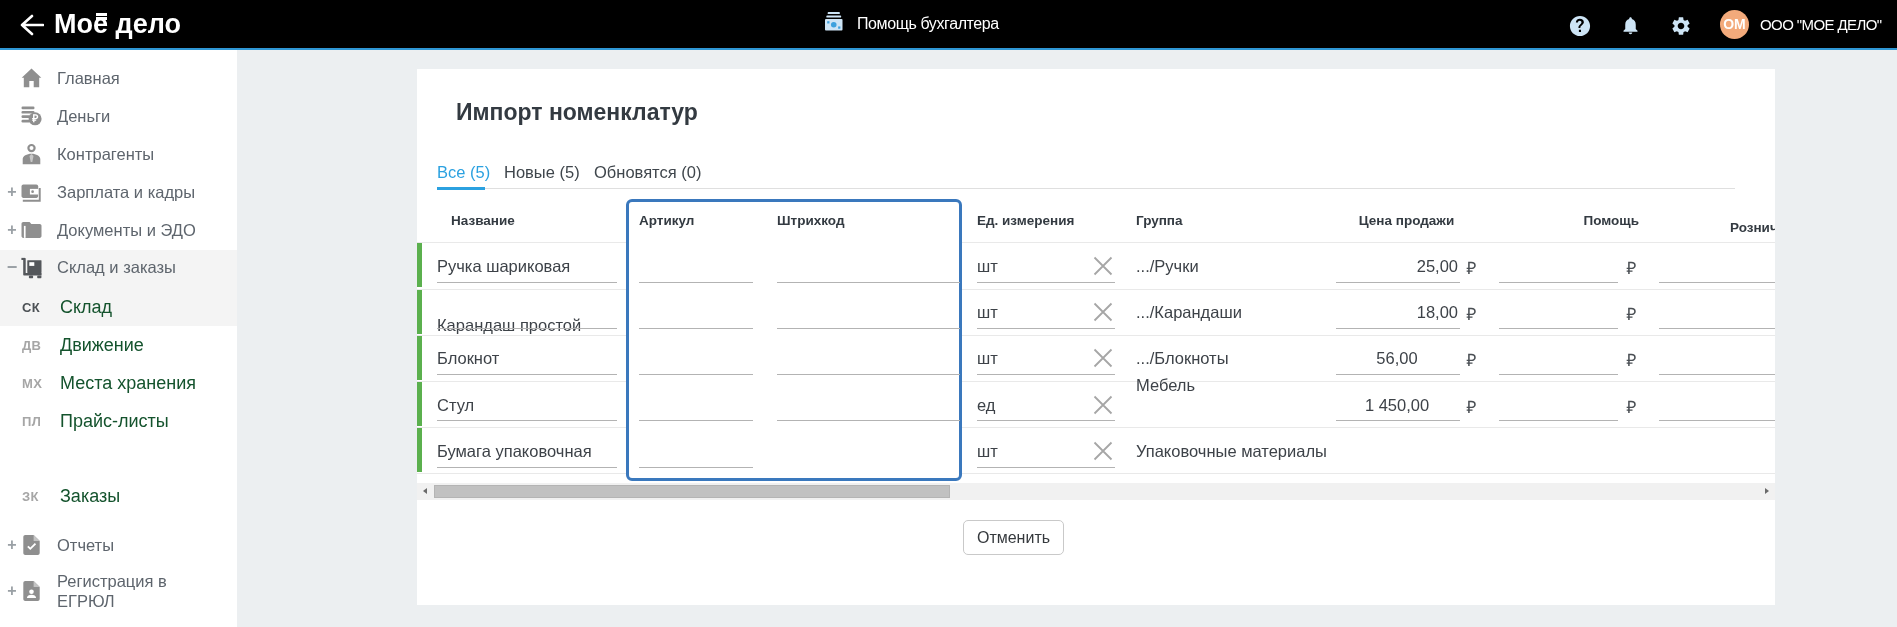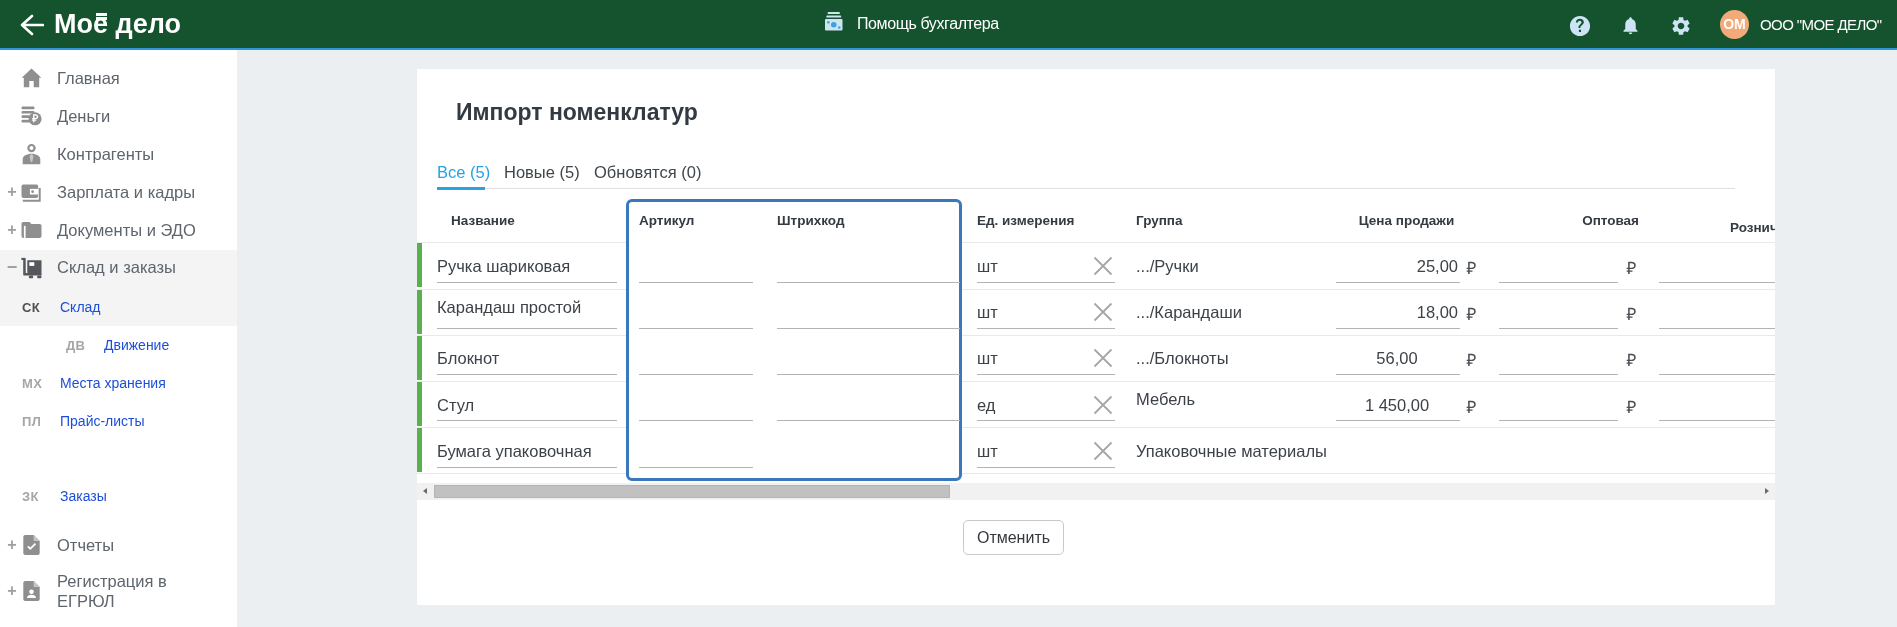--- a/index.html
+++ b/index.html
@@ -1,35 +1,35 @@
 <!DOCTYPE html>
 <html lang="ru"><head>
 <meta charset="utf-8">
 <style>
 * { margin:0; padding:0; box-sizing:border-box; }
 html,body { width:1897px; height:627px; font-family:"Liberation Sans",sans-serif; background:#eceff1; overflow:hidden; position:relative; }
 
 
-#hdr { position:absolute; left:0; top:0; width:1897px; height:50px; background:#14532d; border-bottom:2px solid #2f97d5; }
+#hdr { position:absolute; left:0; top:0; width:1897px; height:50px; background:#000000; border-bottom:2px solid #2f97d5; }
 #backarrow { position:absolute; left:20px; top:14px; }
 #logo { position:absolute; left:54px; top:9px; font-size:27px; letter-spacing:-0.2px; font-weight:bold; color:#fff; letter-spacing:0px; }
 #logo .bars { position:absolute; }
 #hdrmid { position:absolute; left:825px; top:0; height:50px; color:#fff; }
 #hdrmid .txt { position:absolute; left:32px; top:14.5px; font-size:16px; letter-spacing:-0.4px; white-space:nowrap; }
 .hicon { position:absolute; top:0; }
 
 
 #sidebar { position:absolute; left:0; top:50px; width:237px; height:577px; background:#fff; }
 .mi { position:absolute; left:0; width:237px; height:38px; }
 .mi .lbl { position:absolute; left:57px; top:50%; transform:translateY(-50%); font-size:16.5px; color:#5e656d; white-space:nowrap; }
 .mi .ico { position:absolute; left:21px; top:50%; transform:translateY(-50%); width:21px; height:21px; }
 .mi .pm { position:absolute; left:6px; top:50%; transform:translateY(-50%); width:12px; text-align:center; font-size:16px; color:#9aa0a5; font-weight:bold; }
 .smi { position:absolute; left:0; width:237px; height:38px; }
 .smi .ab { position:absolute; left:22px; top:50%; transform:translateY(-50%); width:20px; font-size:13px; font-weight:bold; color:#a6a6a6; letter-spacing:.3px; }
-.smi .lbl { position:absolute; left:60px; top:50%; transform:translateY(-50%); font-size:14px; color:#1d4ed8; white-space:nowrap; }
+.smi .lbl { position:absolute; left:60px; top:50%; transform:translateY(-50%); font-size:18px; color:#14532d; white-space:nowrap; }
 #sechl { position:absolute; left:0; top:199.5px; width:237px; height:76px; background:#f4f4f4; }
 
 
 #card { position:absolute; left:417px; top:69px; width:1358px; height:536px; background:#fff; overflow:hidden; }
 #title { position:absolute; left:39px; top:30px; font-size:23px; font-weight:bold; color:#333a41; }
 .tab { position:absolute; top:94px; font-size:16.5px; color:#3f464c; white-space:nowrap; }
 #tabline { position:absolute; left:20px; top:119px; width:1298px; height:1px; background:#dfdfdf; }
 #tabact { position:absolute; left:20px; top:117.5px; width:48px; height:3.5px; background:#2ba1e0; }
 
 
@@ -143,21 +143,21 @@
       <rect x="7.9" y="18.1" width="4.2" height="2.8" rx="1"></rect>
       <rect x="16.2" y="18.1" width="4.2" height="2.8" rx="1"></rect>
     </svg>
     <div class="lbl">Склад и заказы</div>
   </div>
 
   <div class="smi" style="top:238px;">
       <div class="ab" style="color:#4c5155;">СК</div>
       <div class="lbl">Склад</div>
     </div>
-  <div class="smi" style="top:276px;margin-left:44px;">
+  <div class="smi" style="top:276px;">
       <div class="ab">ДВ</div>
       <div class="lbl">Движение</div>
     </div>
   <div class="smi" style="top:314px;">
       <div class="ab">МХ</div>
       <div class="lbl">Места хранения</div>
     </div>
   <div class="smi" style="top:351.5px;">
       <div class="ab">ПЛ</div>
       <div class="lbl">Прайс-листы</div>
@@ -196,21 +196,21 @@
   <div class="tab" style="left:177px;">Обновятся (0)</div>
   <div id="tabline"></div>
   <div id="tabact"></div>
 
   <div class="th" style="left:20px; top:144px;padding-left:14px;">Название</div>
   <div class="th" style="left:222px; top:144px;">Артикул</div>
   <div class="th" style="left:360px; top:144px;">Штрихкод</div>
   <div class="th" style="left:560px; top:144px;">Ед. измерения</div>
   <div class="th" style="left:719px; top:144px;">Группа</div>
   <div class="th" style="left:919px; top:144px; width:141px; text-align:center;">Цена продажи</div>
-  <div class="th" style="left:1082px; top:144px; width:140px; text-align:right;">Оптовая</div>
+  <div class="th" style="left:1082px; top:144px; width:140px; text-align:right;">Помощь</div>
   <div class="th" style="left:1313px; top:144px;margin-top:7px;">Рознич</div>
 
   <div class="rline" style="top:173.3px;"></div>
   <div class="rline" style="top:219.5px;"></div>
   <div class="rline" style="top:265.7px;"></div>
   <div class="rline" style="top:311.9px;"></div>
   <div class="rline" style="top:358.1px;"></div>
   <div class="rline" style="top:404.3px;"></div>
 
   <div class="gbar" style="top:174.3px; height:44.2px;"></div>
@@ -231,21 +231,21 @@
     </svg>
   <div class="ul" style="left:560px; top:212.8px; width:138px;"></div>
   <div class="td" style="left:719px; top:185px;">.../Ручки</div>
   <div class="td" style="left:919px; top:185px; width:122px; text-align:right;">25,00</div>
   <div class="rub" style="left:1049.5px; top:187px;">₽</div>
   <div class="ul" style="left:919px; top:212.8px; width:124px;"></div>
   <div class="ul" style="left:1082px; top:212.8px; width:119px;"></div>
   <div class="rub" style="left:1209.5px; top:187px;">₽</div>
   <div class="ul" style="left:1242px; top:212.8px; width:116px;"></div>
 
-  <div class="td" style="left:20px; top:226px;">Карандаш простой</div>
+  <div class="td" style="left:20px; top:244px;">Карандаш простой</div>
   <div class="ul" style="left:20px; top:259px; width:180px;"></div>
   <div class="ul" style="left:222px; top:259px; width:114px;"></div>
   <div class="ul" style="left:360px; top:259px; width:183px;"></div>
   <div class="td" style="left:560px; top:231.2px;">шт</div>
   <svg class="xx" style="left:676px; top:233.2px;" viewBox="0 0 20 20">
       <path d="M1.5 1.5 L18.5 18.5 M18.5 1.5 L1.5 18.5" stroke="#a6a6a6" stroke-width="1.8"></path>
     </svg>
   <div class="ul" style="left:560px; top:259px; width:138px;"></div>
   <div class="td" style="left:719px; top:231.2px;">.../Карандаши</div>
   <div class="td" style="left:919px; top:231.2px; width:122px; text-align:right;">18,00</div>
@@ -274,21 +274,21 @@
 
   <div class="td" style="left:20px; top:323.6px;">Стул</div>
   <div class="ul" style="left:20px; top:351.4px; width:180px;"></div>
   <div class="ul" style="left:222px; top:351.4px; width:114px;"></div>
   <div class="ul" style="left:360px; top:351.4px; width:183px;"></div>
   <div class="td" style="left:560px; top:323.6px;">ед</div>
   <svg class="xx" style="left:676px; top:325.6px;" viewBox="0 0 20 20">
       <path d="M1.5 1.5 L18.5 18.5 M18.5 1.5 L1.5 18.5" stroke="#a6a6a6" stroke-width="1.8"></path>
     </svg>
   <div class="ul" style="left:560px; top:351.4px; width:138px;"></div>
-  <div class="td" style="left:719px; top:318px;">Мебель</div>
+  <div class="td" style="left:719px; top:304px;">Мебель</div>
   <div class="td" style="left:919px; top:323.6px; width:122px; text-align:center;">1 450,00</div>
   <div class="rub" style="left:1049.5px; top:325.6px;">₽</div>
   <div class="ul" style="left:919px; top:351.4px; width:124px;"></div>
   <div class="ul" style="left:1082px; top:351.4px; width:119px;"></div>
   <div class="rub" style="left:1209.5px; top:325.6px;">₽</div>
   <div class="ul" style="left:1242px; top:351.4px; width:116px;"></div>
 
   <div class="td" style="left:20px; top:369.8px;">Бумага упаковочная</div>
   <div class="ul" style="left:20px; top:397.6px; width:180px;"></div>
   <div class="ul" style="left:222px; top:397.6px; width:114px;"></div>

